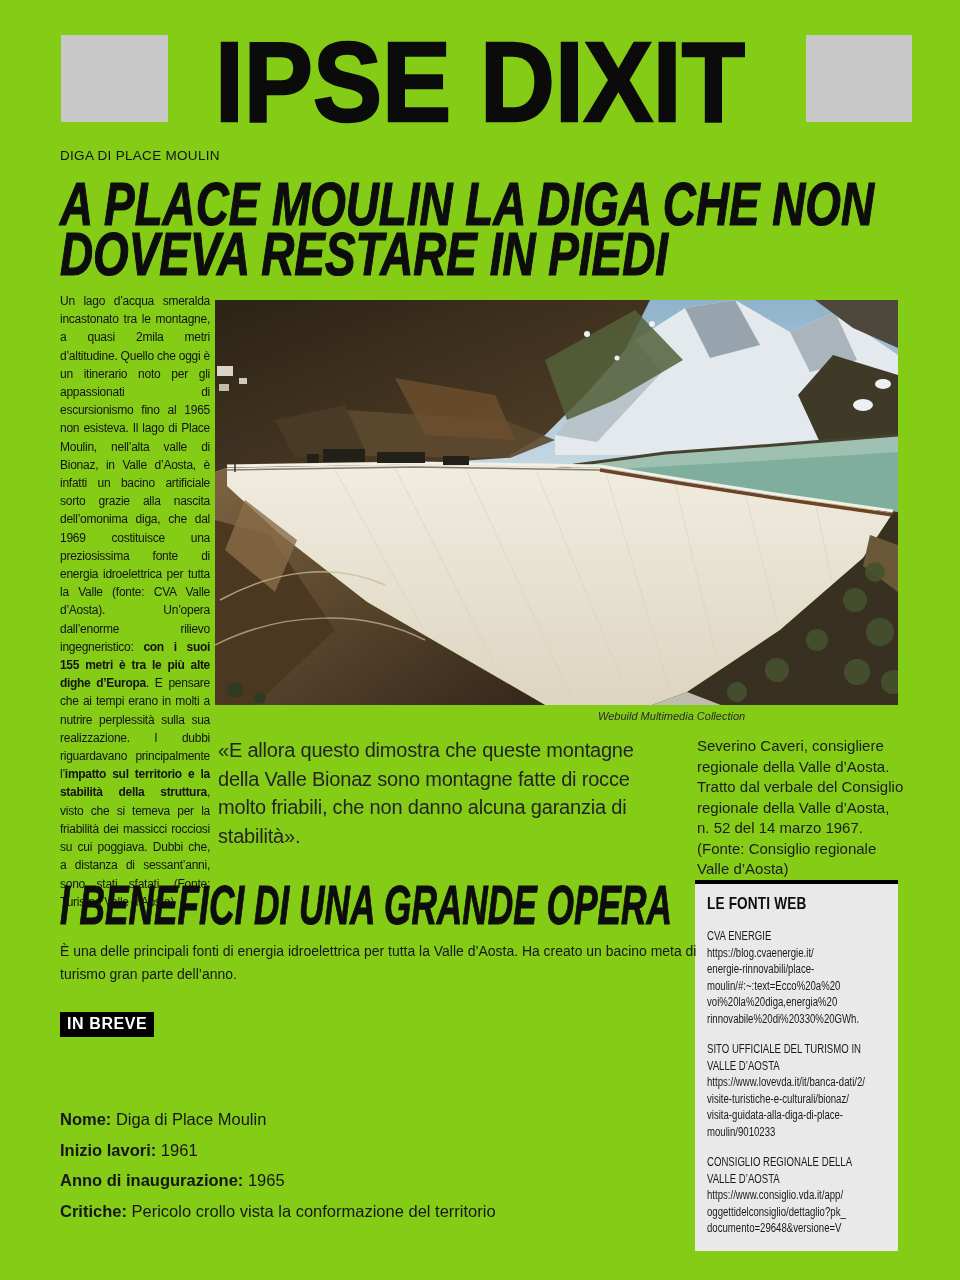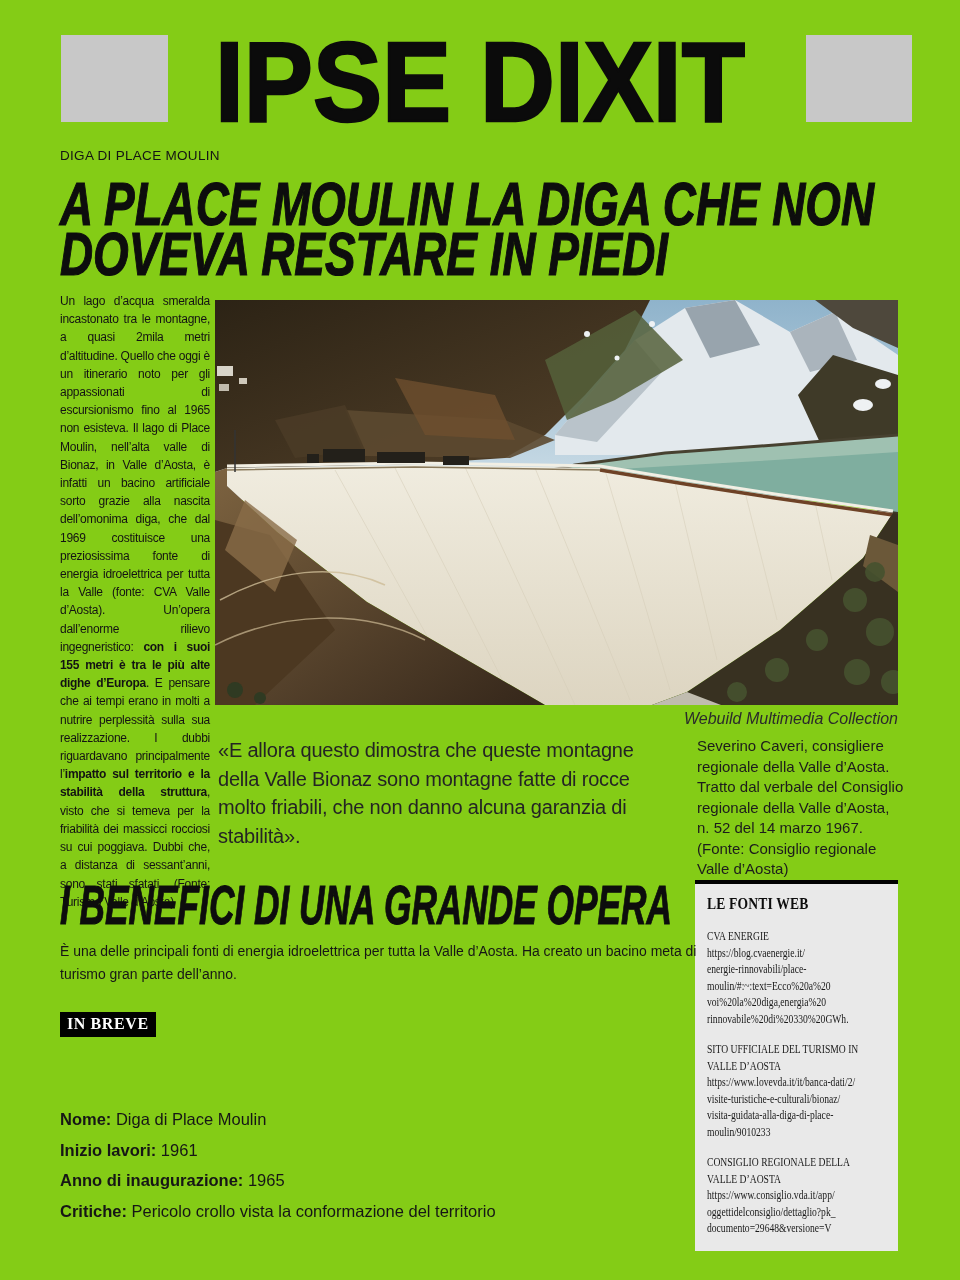--- a/index.html
+++ b/index.html
@@ -5,25 +5,25 @@
   html,body{margin:0;padding:0;}
   body{width:960px;height:1280px;background:#fff;overflow:hidden;
        font-family:"Liberation Sans","DejaVu Sans",sans-serif;color:#111;}
   .page{position:relative;width:960px;height:1280px;background:#84cc16;}
   .abs{position:absolute;}
   .gray-block{background:#c8c8c8;}
   .kicker{font-size:13.5px;letter-spacing:.3px;color:#141414;}
   .bodycol{width:150px;font-size:12px;line-height:18.2px;letter-spacing:-.25px;
            text-align:justify;color:#131313;}
   .bodycol b{letter-spacing:-.3px;}
-  .caption{width:300px;text-align:right;font-style:italic;font-size:16px;color:#2b2b2b;}
+  .caption{width:300px;font-style:italic;font-size:11px;color:#2b2b2b;}
   .quote{width:432px;font-size:20px;line-height:28.5px;letter-spacing:-.2px;color:#242424;}
   .attrib{width:208px;font-size:15px;line-height:20.5px;color:#1c1c1c;}
   .fonti{width:203px;background:#e9e9e9;border-top:4px solid #000;
-         padding:10px 12px 14px 12px;box-sizing:border-box;min-height:362px;font-family:Liberation Serif, serif;}
+         padding:10px 12px 14px 12px;box-sizing:border-box;min-height:362px;}
   .cnd{transform:scaleX(.8);transform-origin:0 0;width:125%;}
   .fonti-title{font-size:17px;font-weight:bold;letter-spacing:.2px;margin:0 0 4px 0;color:#0d0d0d;}
   .src-name{font-size:12px;line-height:16.5px;margin-top:14px;color:#191919;white-space:pre-line;}
   .src-url{font-size:12px;line-height:16.5px;color:#191919;white-space:pre-line;}
   .benefits-text{width:640px;font-size:15.5px;line-height:22.5px;color:#161616;}
   .cnd90{transform:scaleX(.9);transform-origin:0 0;width:111%;}
   .badge{display:inline-block;background:#000;color:#fff;font-weight:bold;
          font-size:16px;letter-spacing:.6px;padding:3px 7px 4px 7px;}
   .brevelist{width:660px;}
   .breveitem{font-size:16.5px;line-height:20.5px;margin-bottom:10px;color:#161616;}
@@ -178,21 +178,21 @@
     </div>
   </div>
 
   <svg class="abs" style="left:58px;top:880px;" width="625" height="52" viewBox="0 0 625 52">
     <text x="2" y="44" font-size="56" font-weight="bold" font-style="italic" fill="#0d0d0d" stroke="#0d0d0d" stroke-width="1" textLength="612" lengthAdjust="spacingAndGlyphs">I BENEFICI DI UNA GRANDE OPERA</text>
   </svg>
   <div class="abs" style="left:60px;top:940px;width:640px;">
     <div class="benefits-text cnd90">È una delle principali fonti di energia idroelettrica per tutta la Valle d’Aosta. Ha creato un bacino meta di turismo gran parte dell’anno.</div>
   </div>
 
-  <div class="abs" style="left:60px;top:1012px;font-family:Liberation Serif, serif;">
+  <div class="abs" style="left:60px;top:1012px;">
     <span class="badge">IN BREVE</span>
   </div>
   <div class="abs brevelist" style="left:60px;top:1109px;">
     <div class="breveitem"><span class="lbl">Nome:</span> <span>Diga di Place Moulin</span></div>
     <div class="breveitem"><span class="lbl">Inizio lavori:</span> <span>1961</span></div>
     <div class="breveitem"><span class="lbl">Anno di inaugurazione:</span> <span>1965</span></div>
     <div class="breveitem"><span class="lbl">Critiche:</span> <span>Pericolo crollo vista la conformazione del territorio</span></div>
   </div>
 
 </div>

